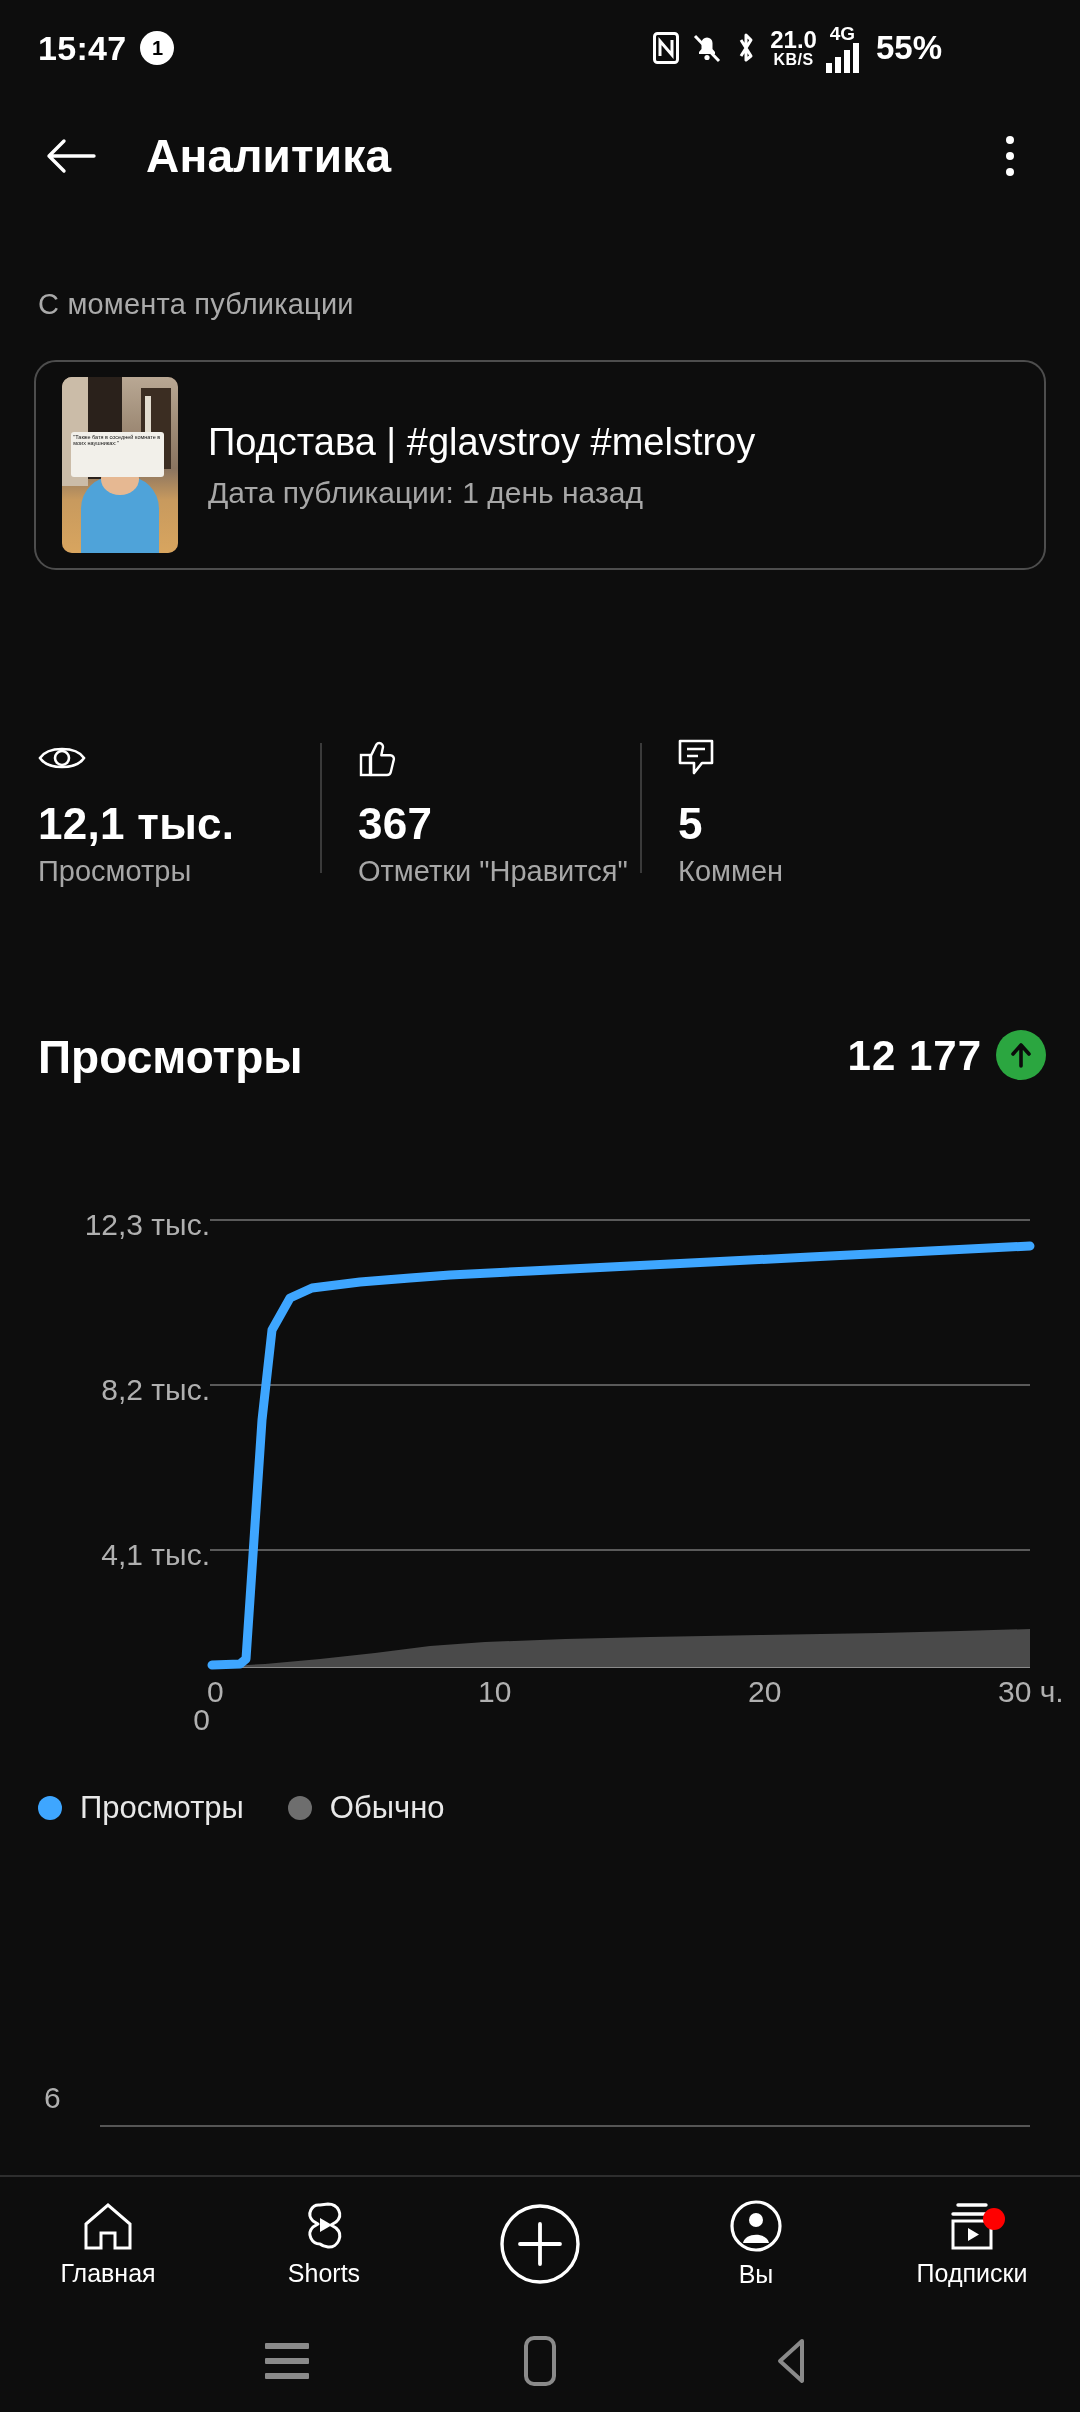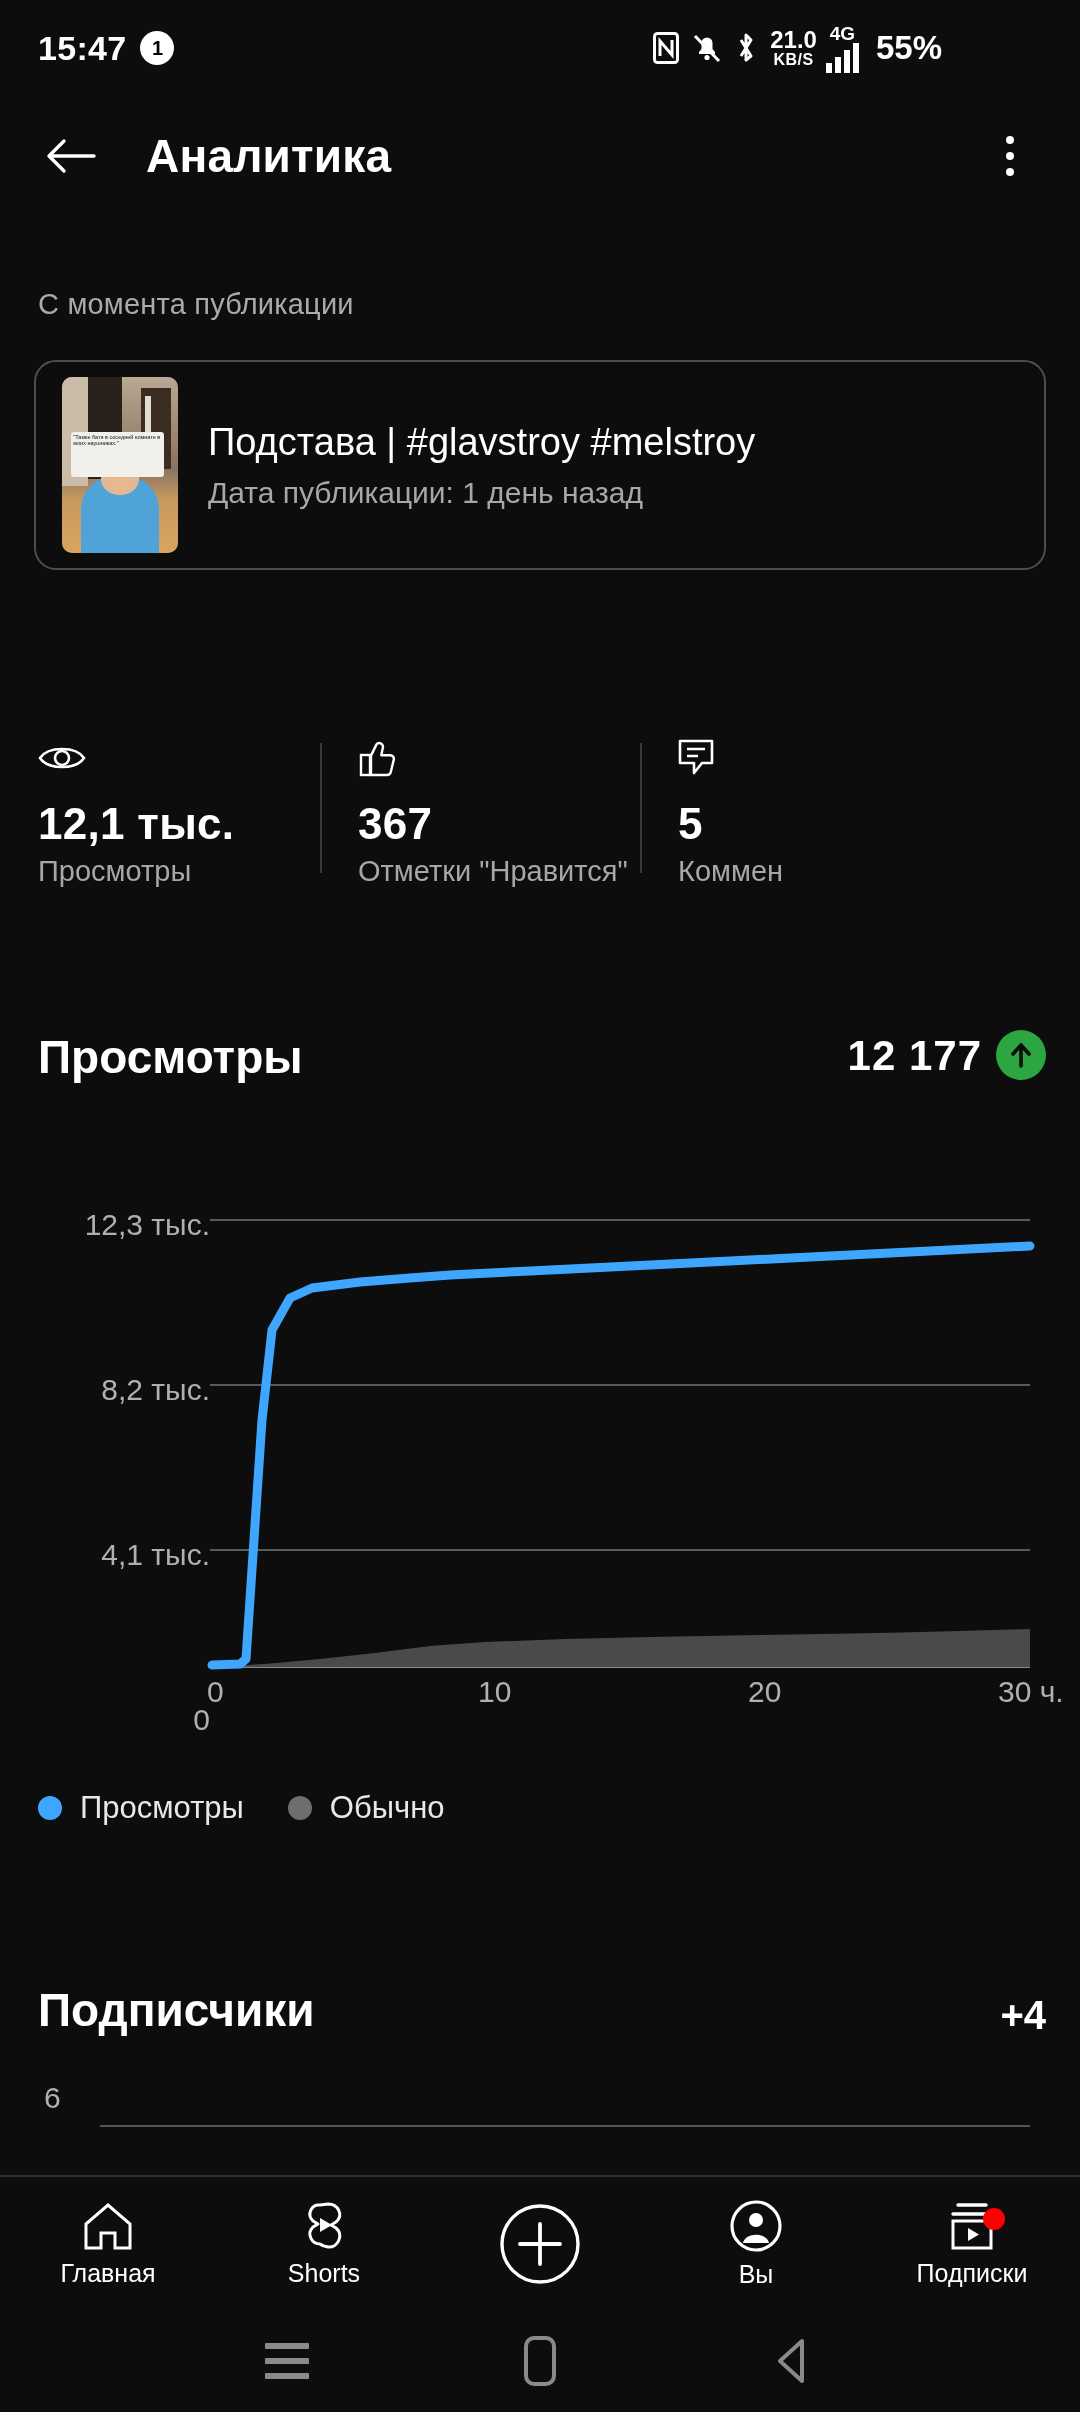--- a/index.html
+++ b/index.html
@@ -322,24 +322,20 @@
         <span class="dot" style="background:#3ea6ff"></span>
         <span class="t">Просмотры</span>
       </div>
       <div class="lg">
         <span class="dot" style="background:#6e6e6e"></span>
         <span class="t">Обычно</span>
       </div>
     </div>
   </div>
 
-  <div class="subs-head">
-    <div class="subs-title">Подписчики</div>
-    <div class="subs-delta">+4</div>
-  </div>
   <div class="subs-clip">
     <div class="subs-y">6</div>
     <div class="subs-grid"></div>
   </div>
 
   <div class="botnav">
     <div class="nav-item">
       <svg width="56" height="52" viewBox="0 0 56 52">
           <path d="M6 24 L28 5 L50 24 V48 H35 V33 H21 V48 H6 Z" fill="none" stroke="#fff" stroke-width="3"></path>
         </svg>

